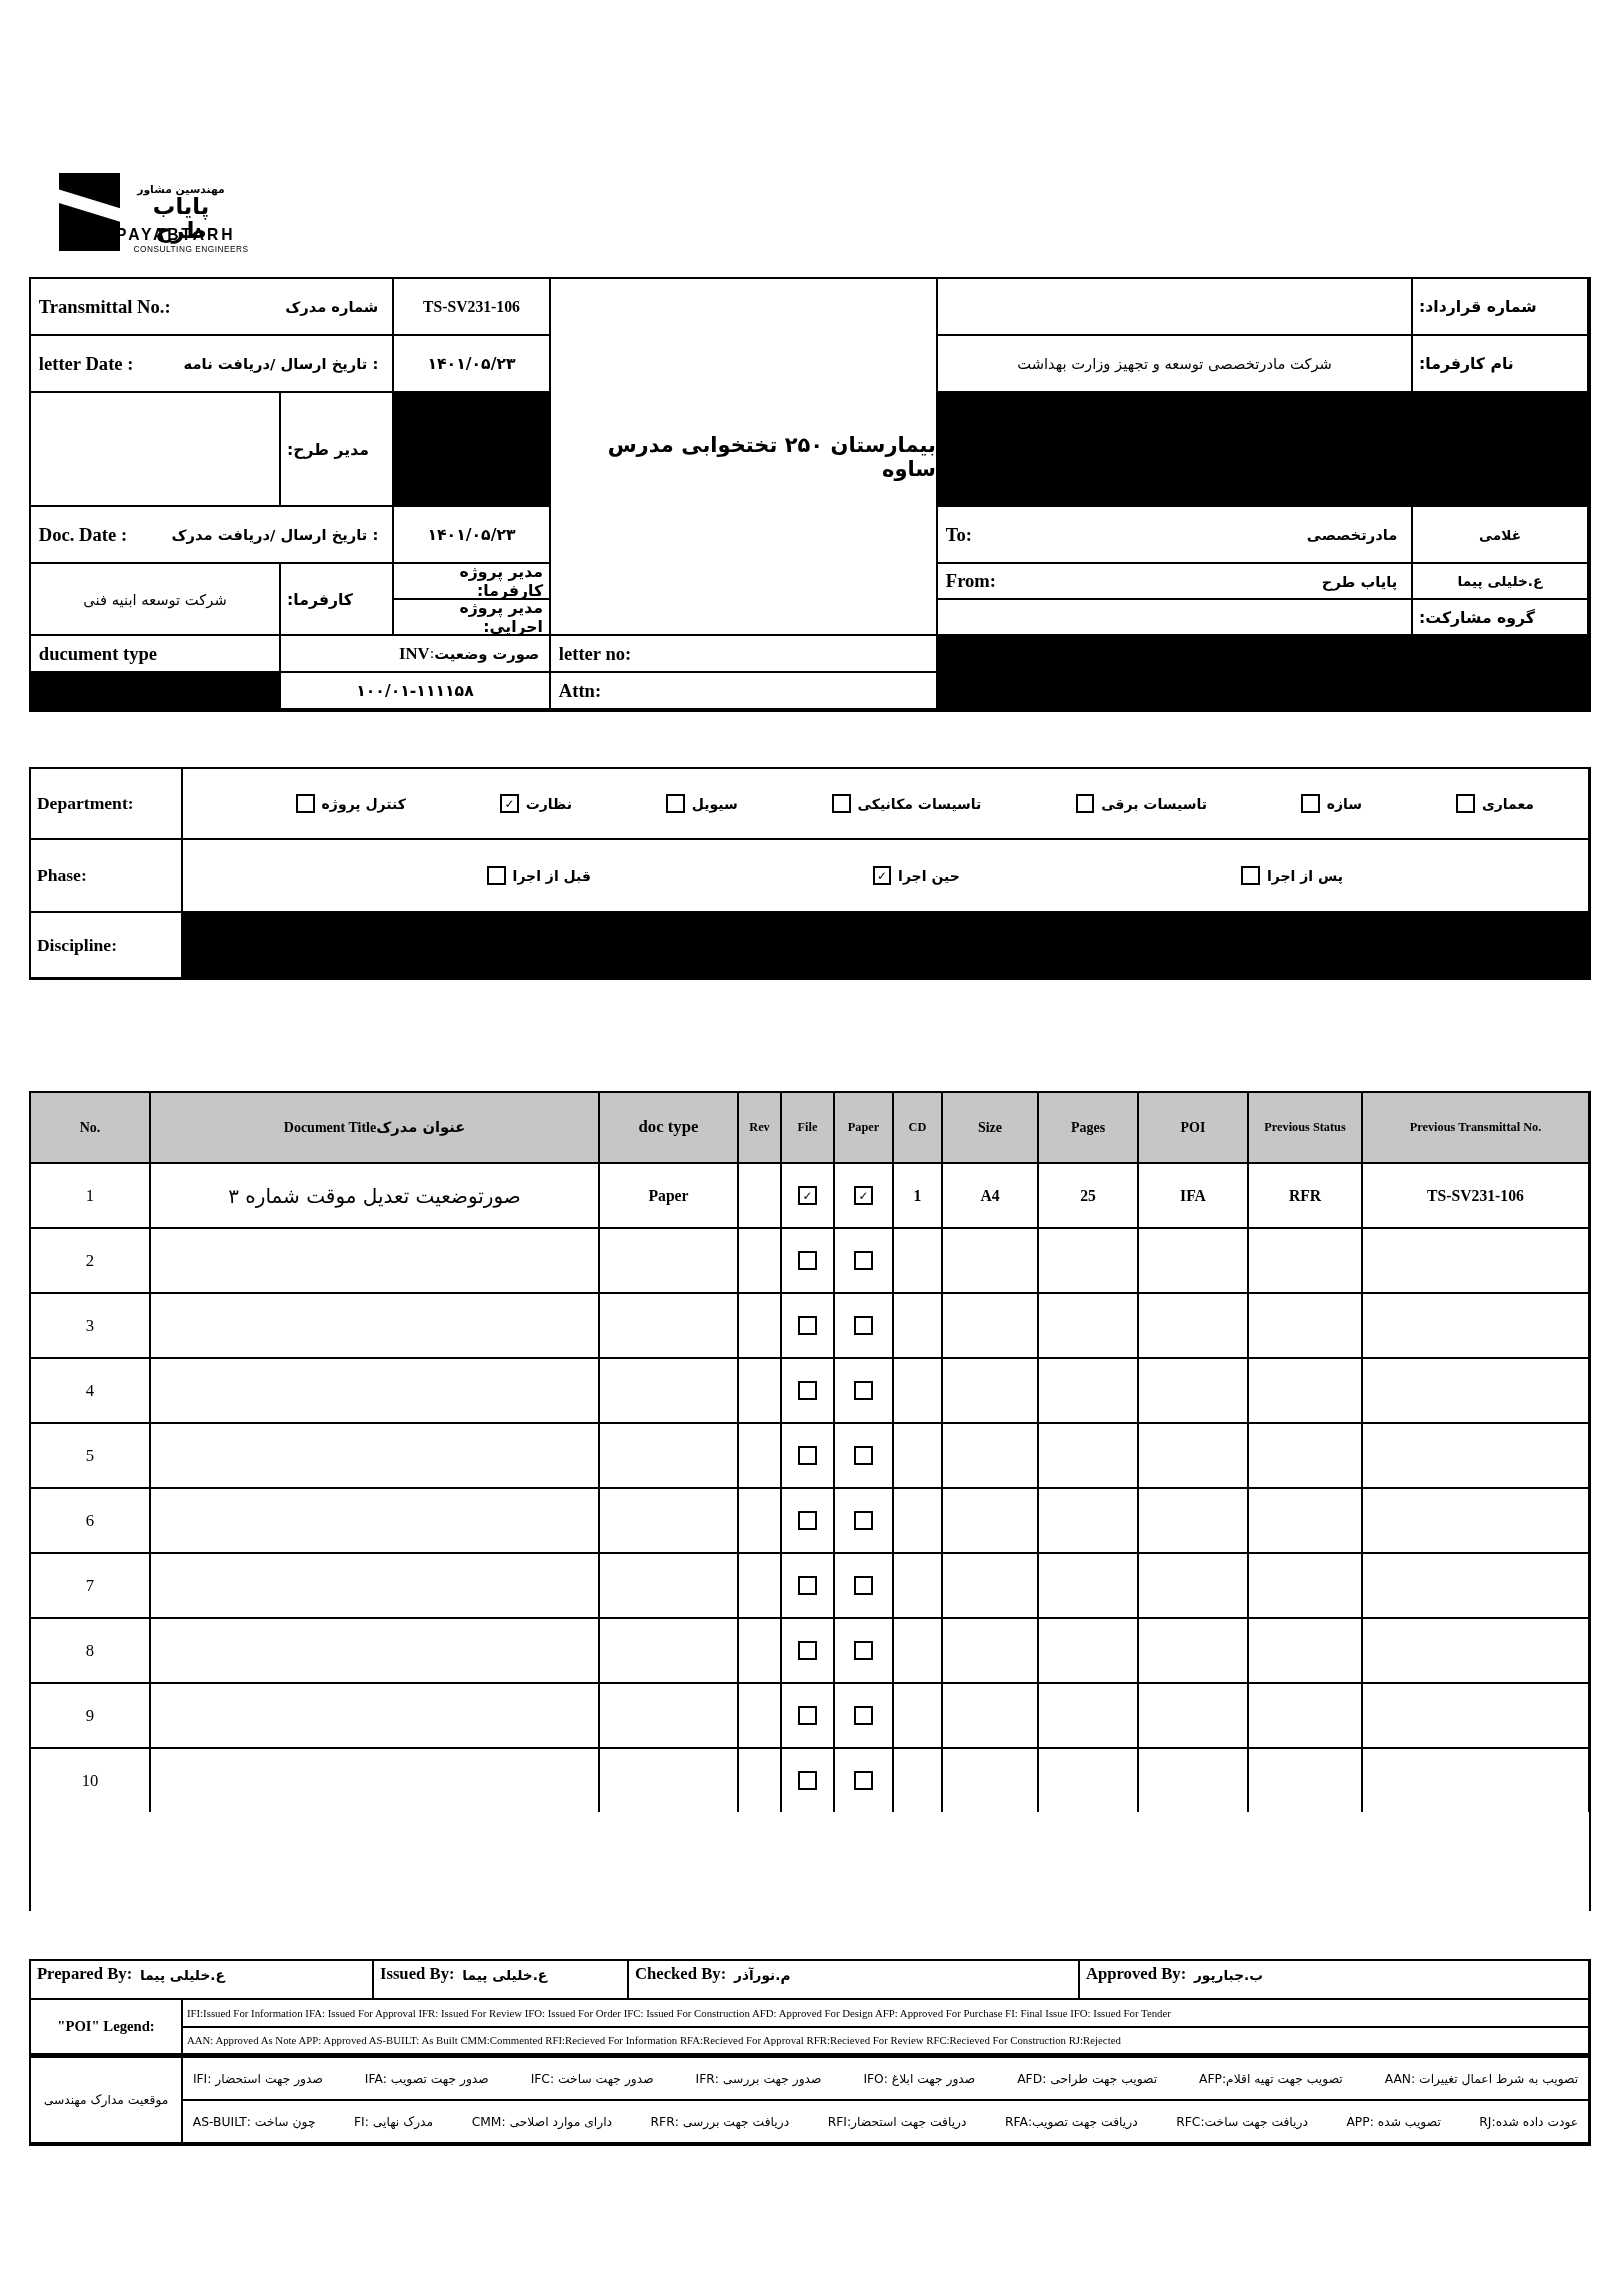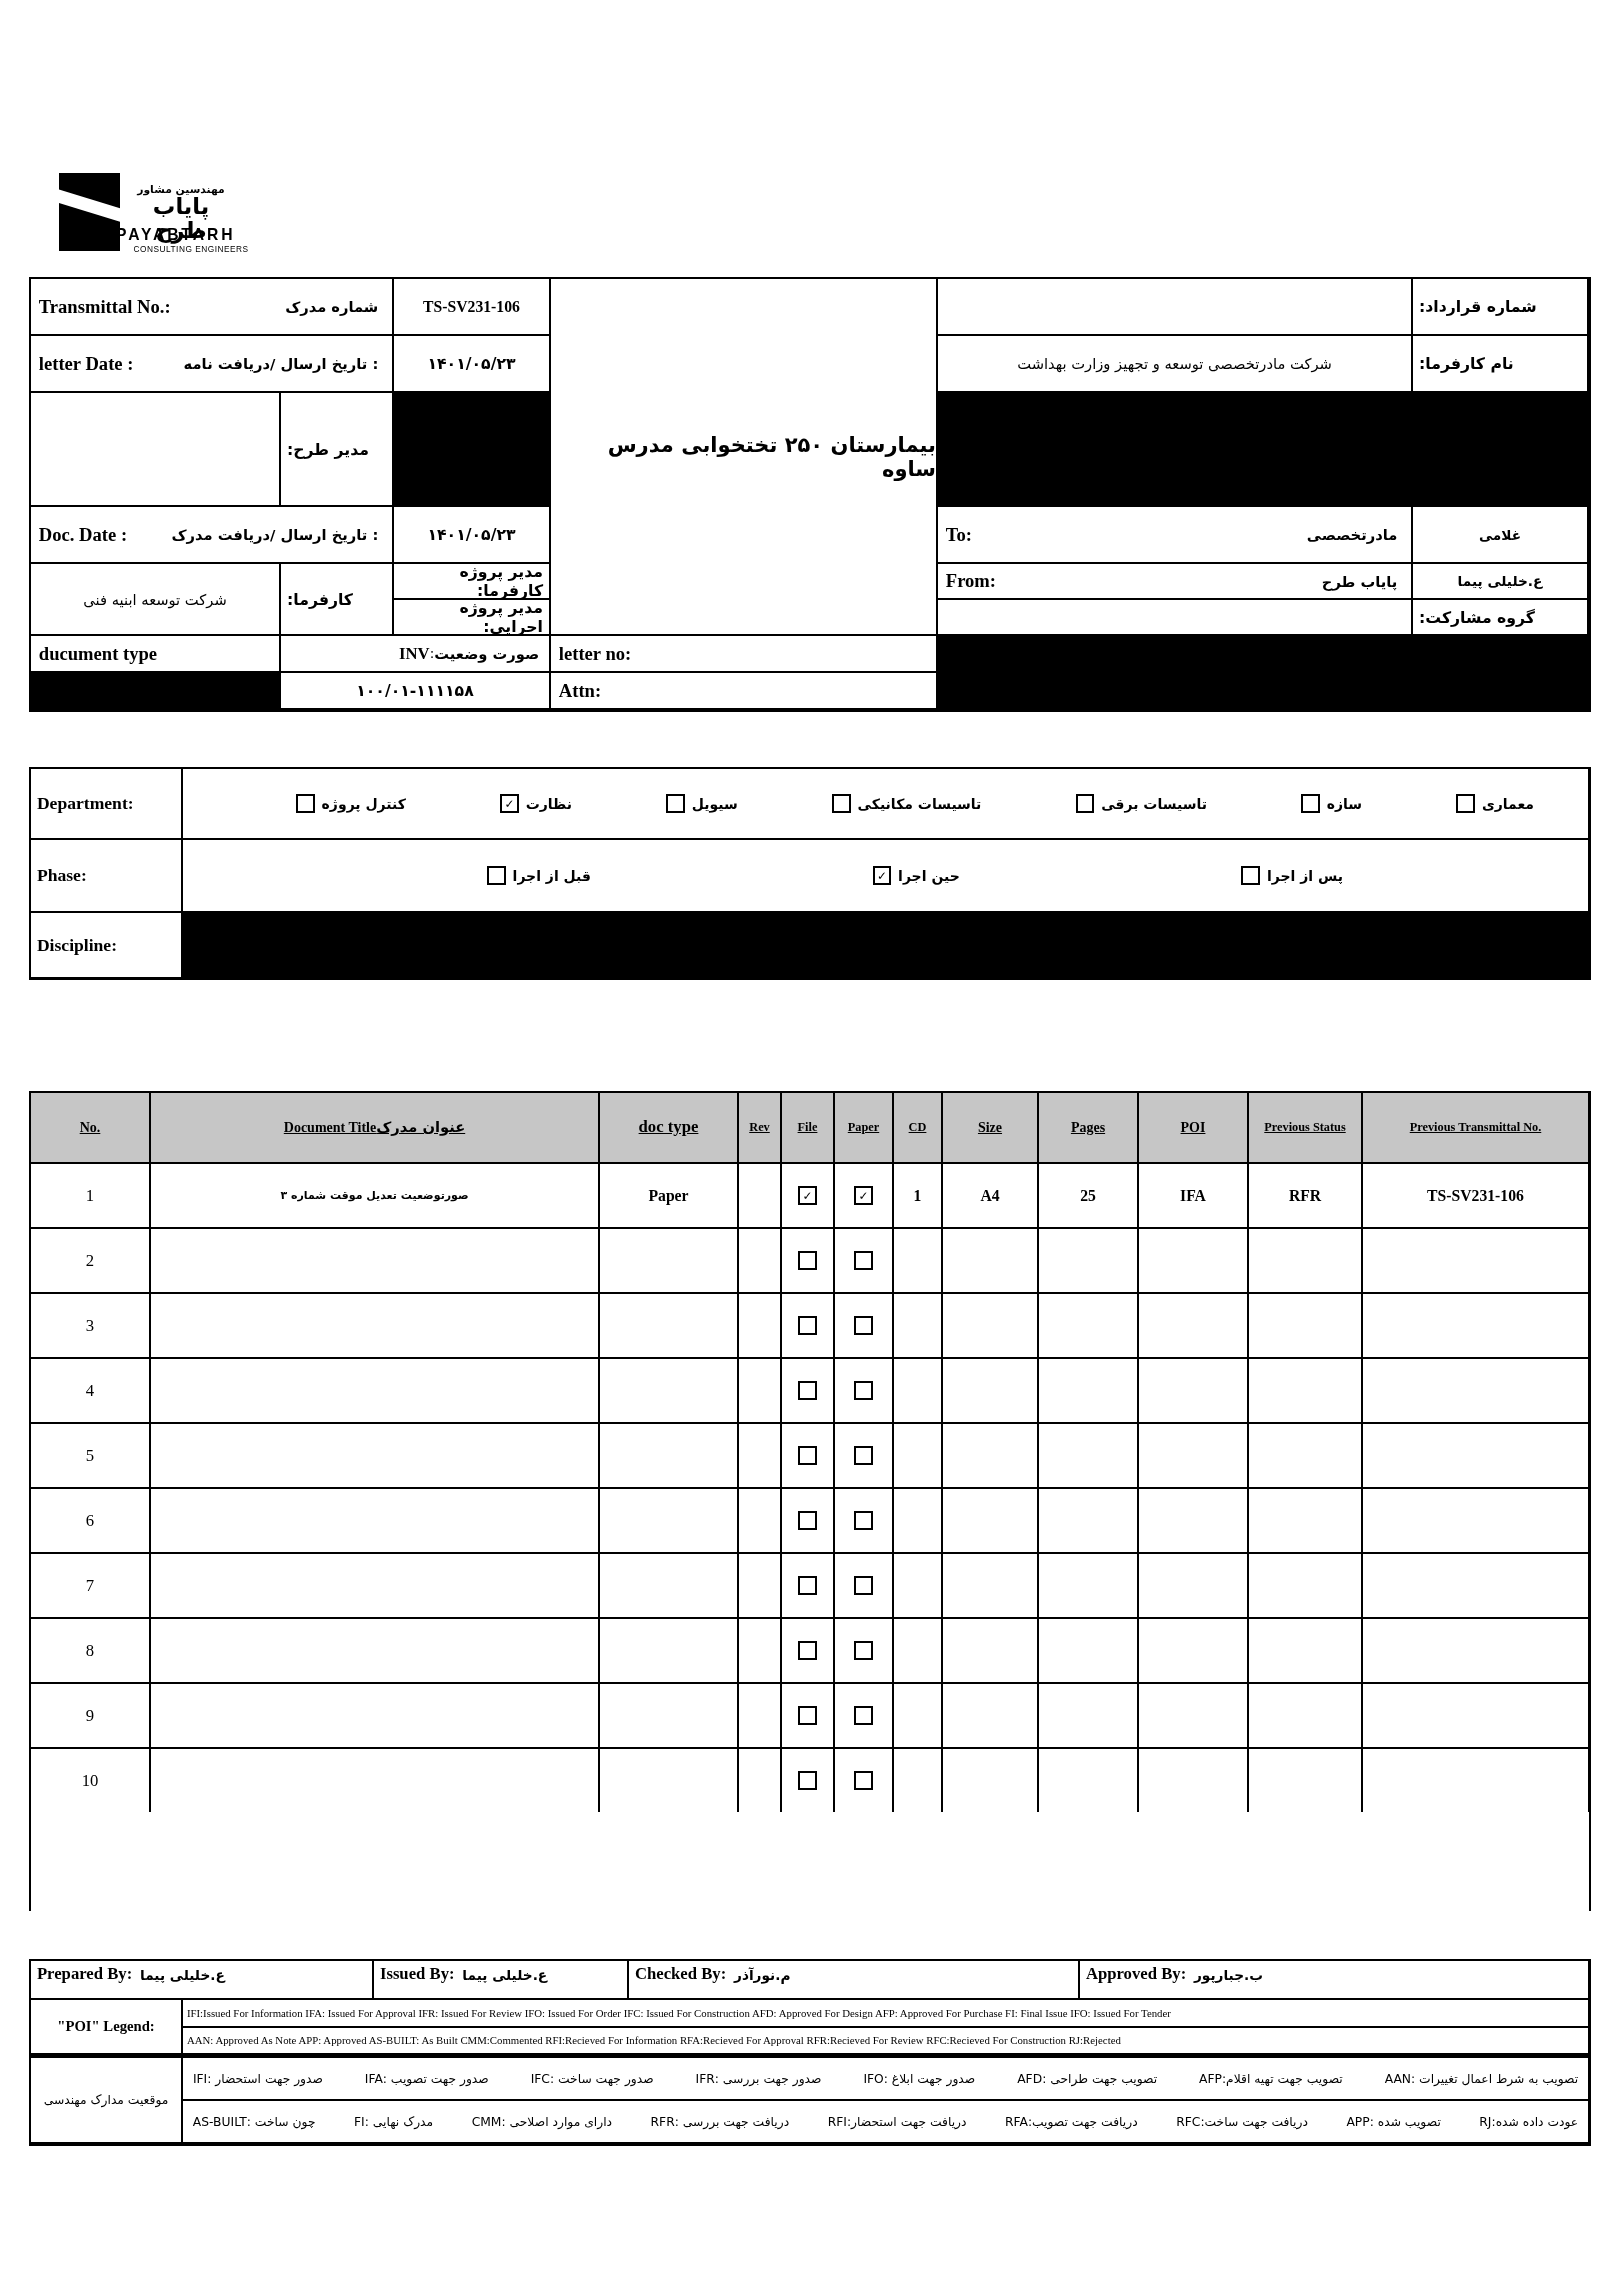--- a/index.html
+++ b/index.html
@@ -54,26 +54,26 @@
       align-items:center;justify-content:center;font-size:11.8px;font-weight:bold;flex:none;
       font-family:"DejaVu Sans",sans-serif;}
   .cb.checked::after{content:"✓";}
   #discipline-val{grid-column:2;justify-content:center;font-size:17.6px;}
 
   
   #doc-table{left:29px;top:1091px;width:1562px;
     grid-template-columns:118px 447px 137px 41px 51px 57px 47px 94px 98px 108px 112px 225px;
     grid-template-rows:69px;grid-auto-rows:63px;}
   #doc-table>div{justify-content:center;text-align:center;}
-  .hd{background:#c6c6c6 !important;font-weight:bold;font-size:14px;line-height:1.25;text-decoration:underline;}
+  .hd{background:#c6c6c6 !important;font-weight:bold;font-size:14px;line-height:1.25;}
   .hd.small{font-size:12.3px;}
   #hd-title{justify-content:space-evenly;}
   #hd-title .fa{font-size:14.7px;}
   .c-no{font-size:16.7px;}
-  .c-title{direction:rtl;font-weight:bold;font-size:11px;}
+  .c-title{direction:rtl;font-weight:normal;font-size:20px;}
   .c-val{font-size:15.7px;font-weight:bold;}
 
   
   #empty-strip{left:29px;top:1812px;width:1562px;height:99px;border-left:2.9px solid #000;border-right:2.9px solid #000;background:#fff;}
   #sig-table{left:29px;top:1959px;width:1562px;height:86px;
     grid-template-columns:341px 253px 449px 508px;grid-template-rows:1fr;}
   #sig-table>div{align-items:flex-start;padding:2.9px 5.9px;gap:7.8px;}
   .sig-lab{font-size:16.7px;font-weight:bold;white-space:nowrap;}
   .sig-val{font-size:13.7px;font-weight:bold;direction:rtl;padding-top:2.9px;}
 

